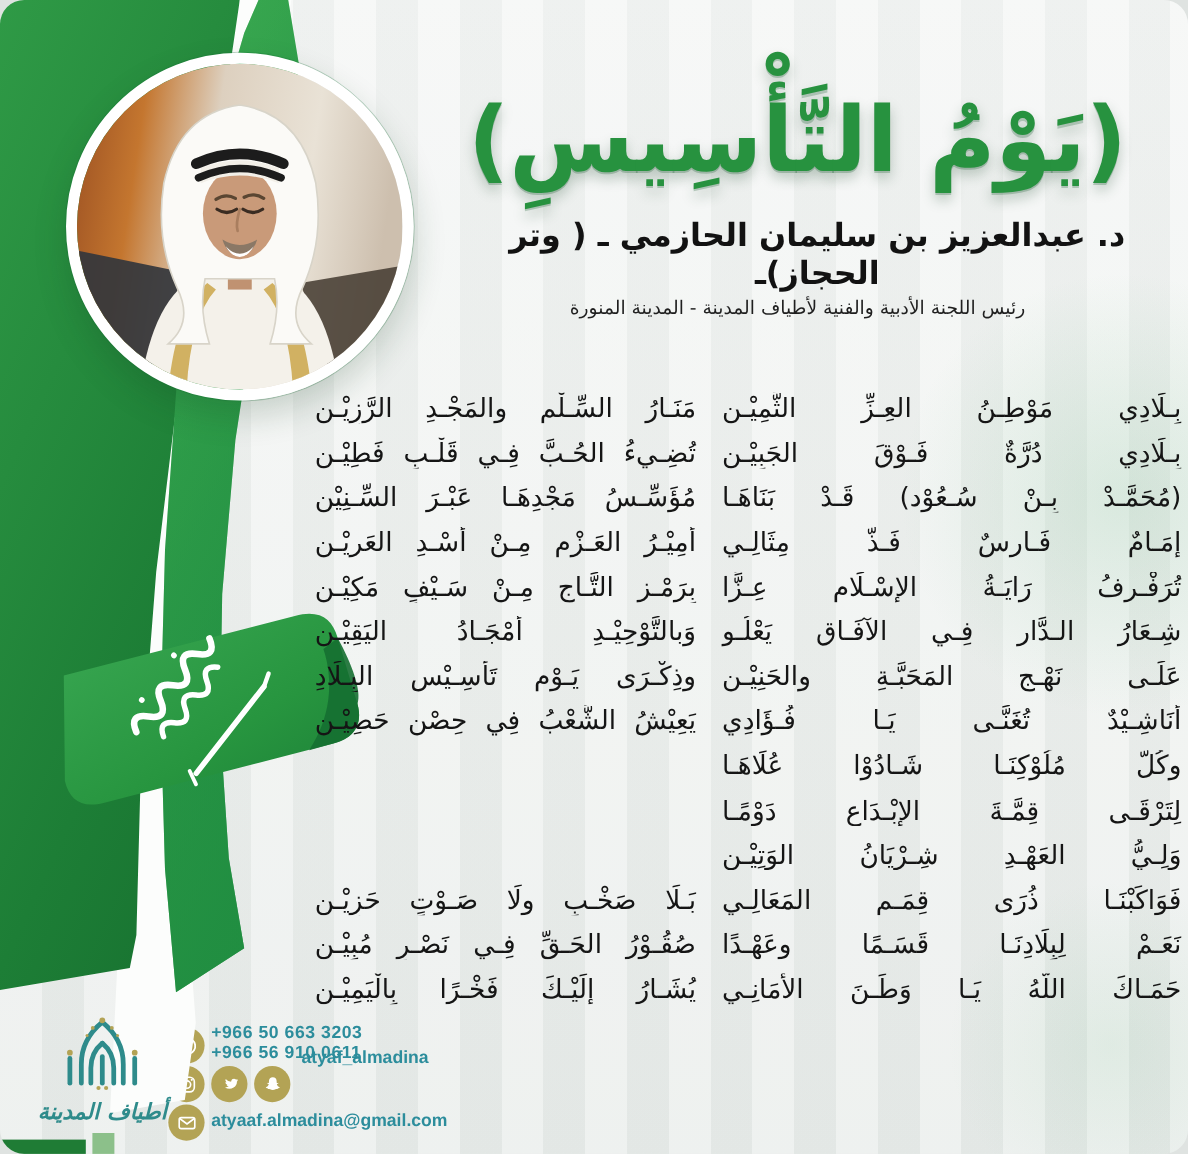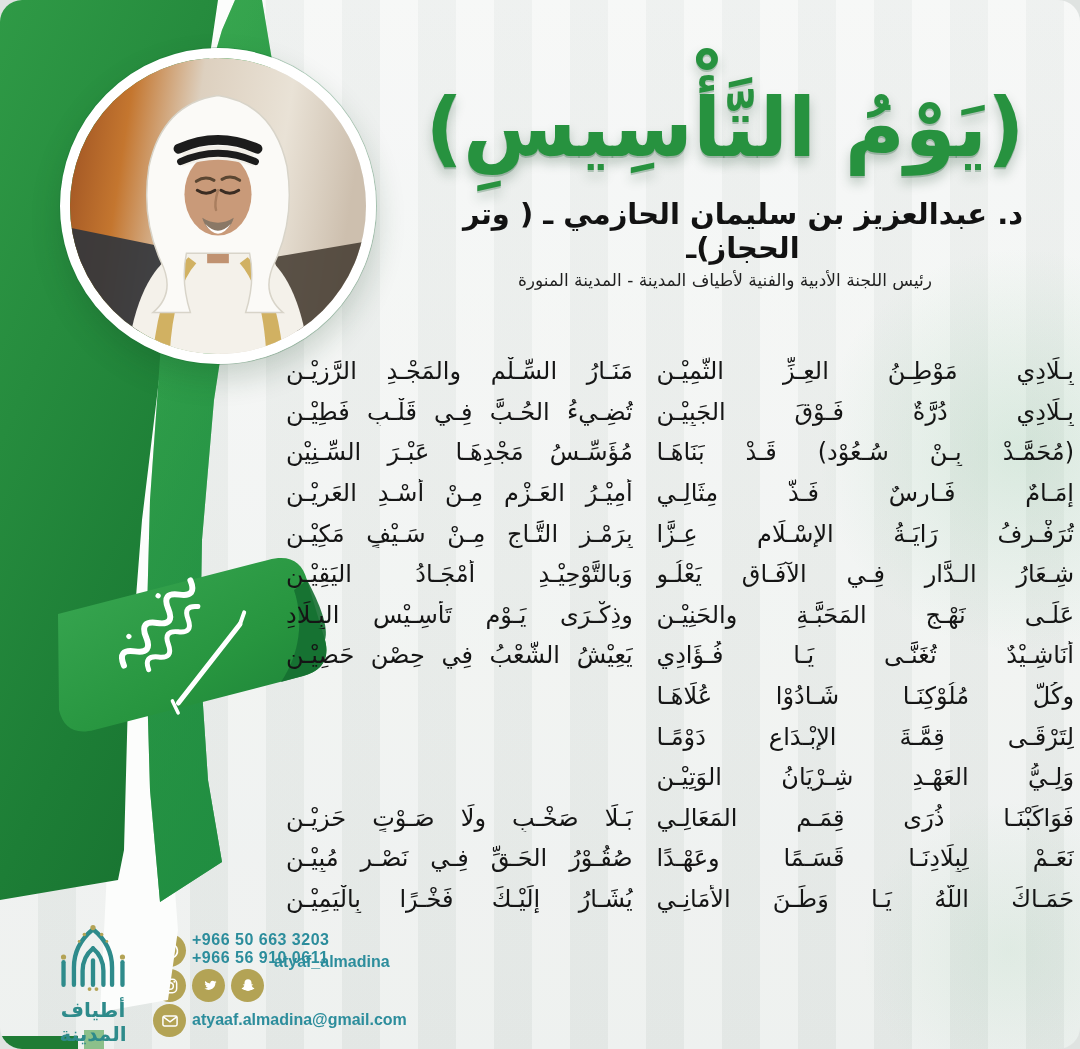--- a/index.html
+++ b/index.html
@@ -50,21 +50,21 @@
     text-align:justify;text-align-last:justify;-moz-text-align-last:justify;}
 
   
   .footer-text{font-family:Liberation Sans, sans-serif;color:#2c8d9c;font-weight:bold;}
   .gold-circle{position:absolute;width:33px;height:33px;border-radius:50%;background:#b3a355;
     display:flex;align-items:center;justify-content:center;}
   .gold-circle svg{display:block;}
   .phones{position:absolute;z-index:6;left:192px;top:931px;font-size:16px;line-height:18px;letter-spacing:.5px;}
   .handle{position:absolute;z-index:6;left:274px;top:953px;font-size:16px;text-align:center;}
   .email{position:absolute;z-index:6;left:192px;top:1011px;font-size:16px;}
-  .logo{position:absolute;z-index:6;left:28px;top:922px;width:130px;text-align:center;}
+  .logo{position:absolute;z-index:6;left:28px;top:922px;width:130px;text-align:center;font-style:italic;}
   .logo-ar{font-size:20px;font-weight:bold;color:#2e8b8b;margin-top:2px;direction:rtl;}
 </style>
 </head>
 <body>
 
 <div class="stage">
   <div class="banding"></div>
   <div class="wm wm1"></div>
   <div class="wm wm2"></div>
 

